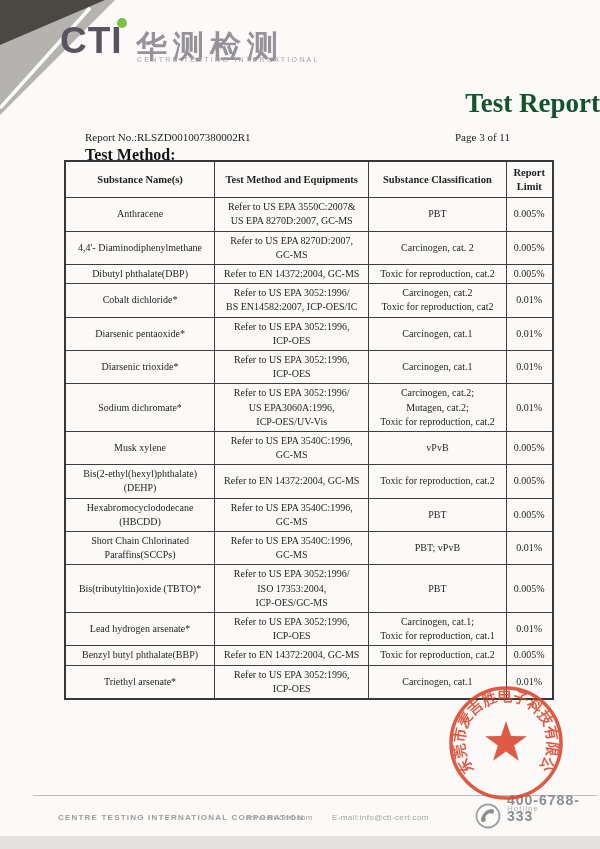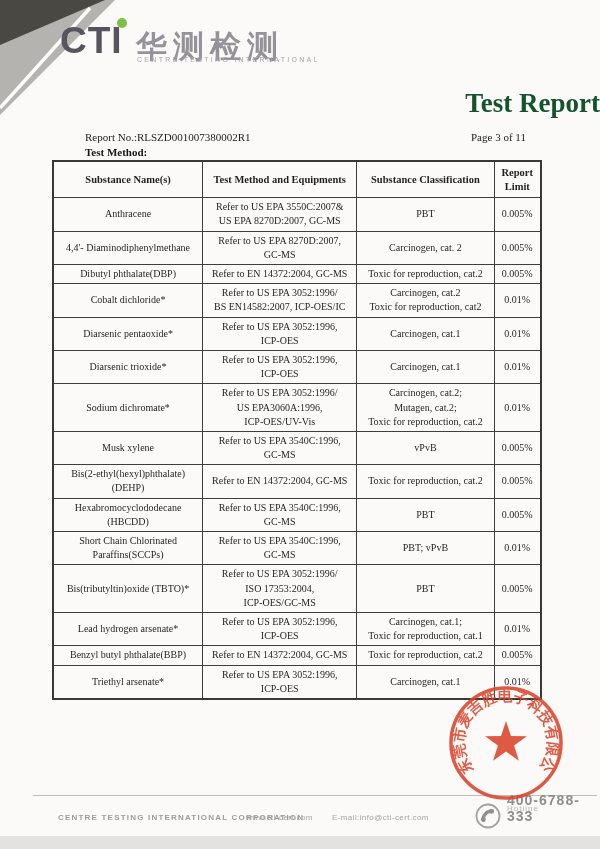--- a/index.html
+++ b/index.html
@@ -17,31 +17,31 @@
             background:#7cc143;}
   .logo-cn{position:absolute;left:76px;top:4px;font-size:31px;letter-spacing:6px;
            color:#95929a;font-weight:bold;white-space:nowrap;}
   .logo-sub{position:absolute;left:77px;top:34px;font-family:"Liberation Sans",sans-serif;
             font-size:7px;letter-spacing:2.3px;color:#a7a4aa;white-space:nowrap;}
 
   .title{position:absolute;left:0;top:88px;width:600px;text-align:right;
          font-size:27px;font-weight:bold;color:#14532d;}
 
   .meta-report{position:absolute;left:85px;top:131px;font-size:11px;color:#222;}
-  .meta-page{position:absolute;left:455px;top:131px;font-size:11px;color:#222;margin-left:16px;}
-  .meta-method{position:absolute;left:85px;top:146px;font-size:11px;font-weight:bold;color:#151515;}
+  .meta-page{position:absolute;left:455px;top:131px;font-size:11px;color:#222;}
+  .meta-method{position:absolute;left:85px;top:146px;font-size:16px;font-weight:bold;color:#151515;}
 
   
   .watermark{position:absolute;left:118px;top:332px;z-index:1;
              font-family:"Liberation Sans","DejaVu Sans",sans-serif;font-weight:bold;
              font-size:104px;letter-spacing:16px;color:rgba(120,132,150,0.12);
              pointer-events:none;}
 
   
-  table.report{position:absolute;left:52px;top:160px;width:490px;border-collapse:collapse;
+  table.report{position:absolute;left:64px;top:160px;width:490px;border-collapse:collapse;
                z-index:2;background:transparent;}
   table.report th,table.report td{border:1px solid #3e3e3e;text-align:center;
                vertical-align:middle;padding:2px 2px;font-size:10px;line-height:1.42;
                white-space:pre-line;color:#1f1f1f;}
   table.report{border:2px solid #383838;}
   table.report th{font-weight:bold;font-size:10.5px;line-height:1.3;padding:4px 2px;}
 
   
   .stamp{position:absolute;left:437px;top:680px;z-index:7;opacity:0.88;}
   .stamp text{font-weight:bold;}

